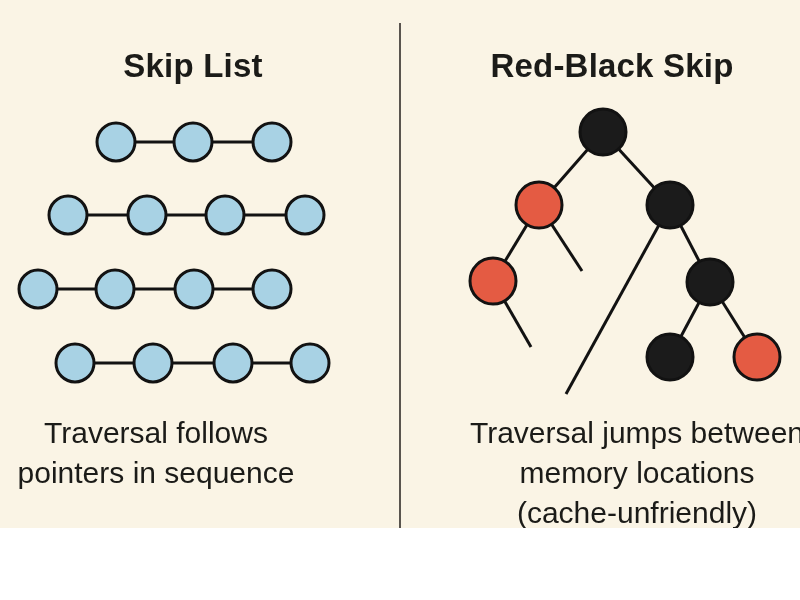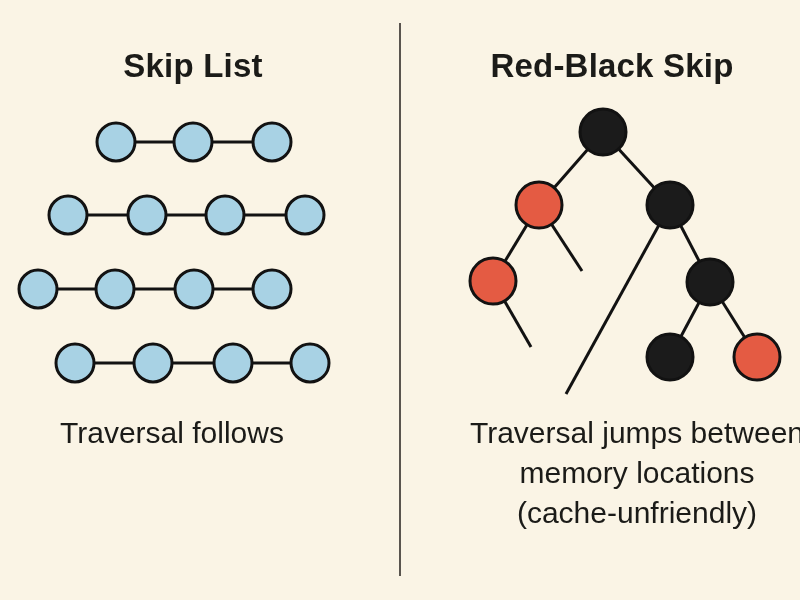--- a/index.html
+++ b/index.html
@@ -1,19 +1,19 @@
 <!DOCTYPE html>
 <html><head>
 <meta charset="utf-8">
 <style>
   html, body { margin: 0; padding: 0; }
   .stage {
     position: relative;
     width: 800px;
-    height: 600px;
+    height: 528px;
     overflow: hidden;
     font-family: "Liberation Sans", sans-serif;
   }
   .panel-title {
     position: absolute;
     top: 49px;
     transform: translateX(-50%);
     font-size: 33px;
     font-weight: 700;
     letter-spacing: 0.2px;
@@ -81,22 +81,23 @@
       <circle cx="670" cy="205" r="23" fill="#1B1B1B" stroke="#121212" stroke-width="3"></circle>
       <circle cx="493" cy="281" r="23" fill="#E45B43" stroke="#121212" stroke-width="3"></circle>
       <circle cx="710" cy="282" r="23" fill="#1B1B1B" stroke="#121212" stroke-width="3"></circle>
       <circle cx="670" cy="357" r="23" fill="#1B1B1B" stroke="#121212" stroke-width="3"></circle>
       <circle cx="757" cy="357" r="23" fill="#E45B43" stroke="#121212" stroke-width="3"></circle>
     </svg>
 
   <div class="panel-title" style="left: 193px; color: rgb(27, 27, 24);">Skip List</div>
   <div class="panel-title" style="left: 612px; color: rgb(27, 27, 24);">Red-Black Skip</div>
 
-  <div class="caption" style="left: 172px; color: rgb(27, 27, 24);">
+  <div class="caption" style="left: 156px; color: rgb(27, 27, 24);">
     <div>Traversal follows</div>
+    <div>pointers in sequence</div>
   </div>
 
   <div class="caption" style="left: 637px; color: rgb(27, 27, 24);">
     <div>Traversal jumps between</div>
     <div>memory locations</div>
     <div>(cache-unfriendly)</div>
   </div>
 </div>
 
 </body></html>

